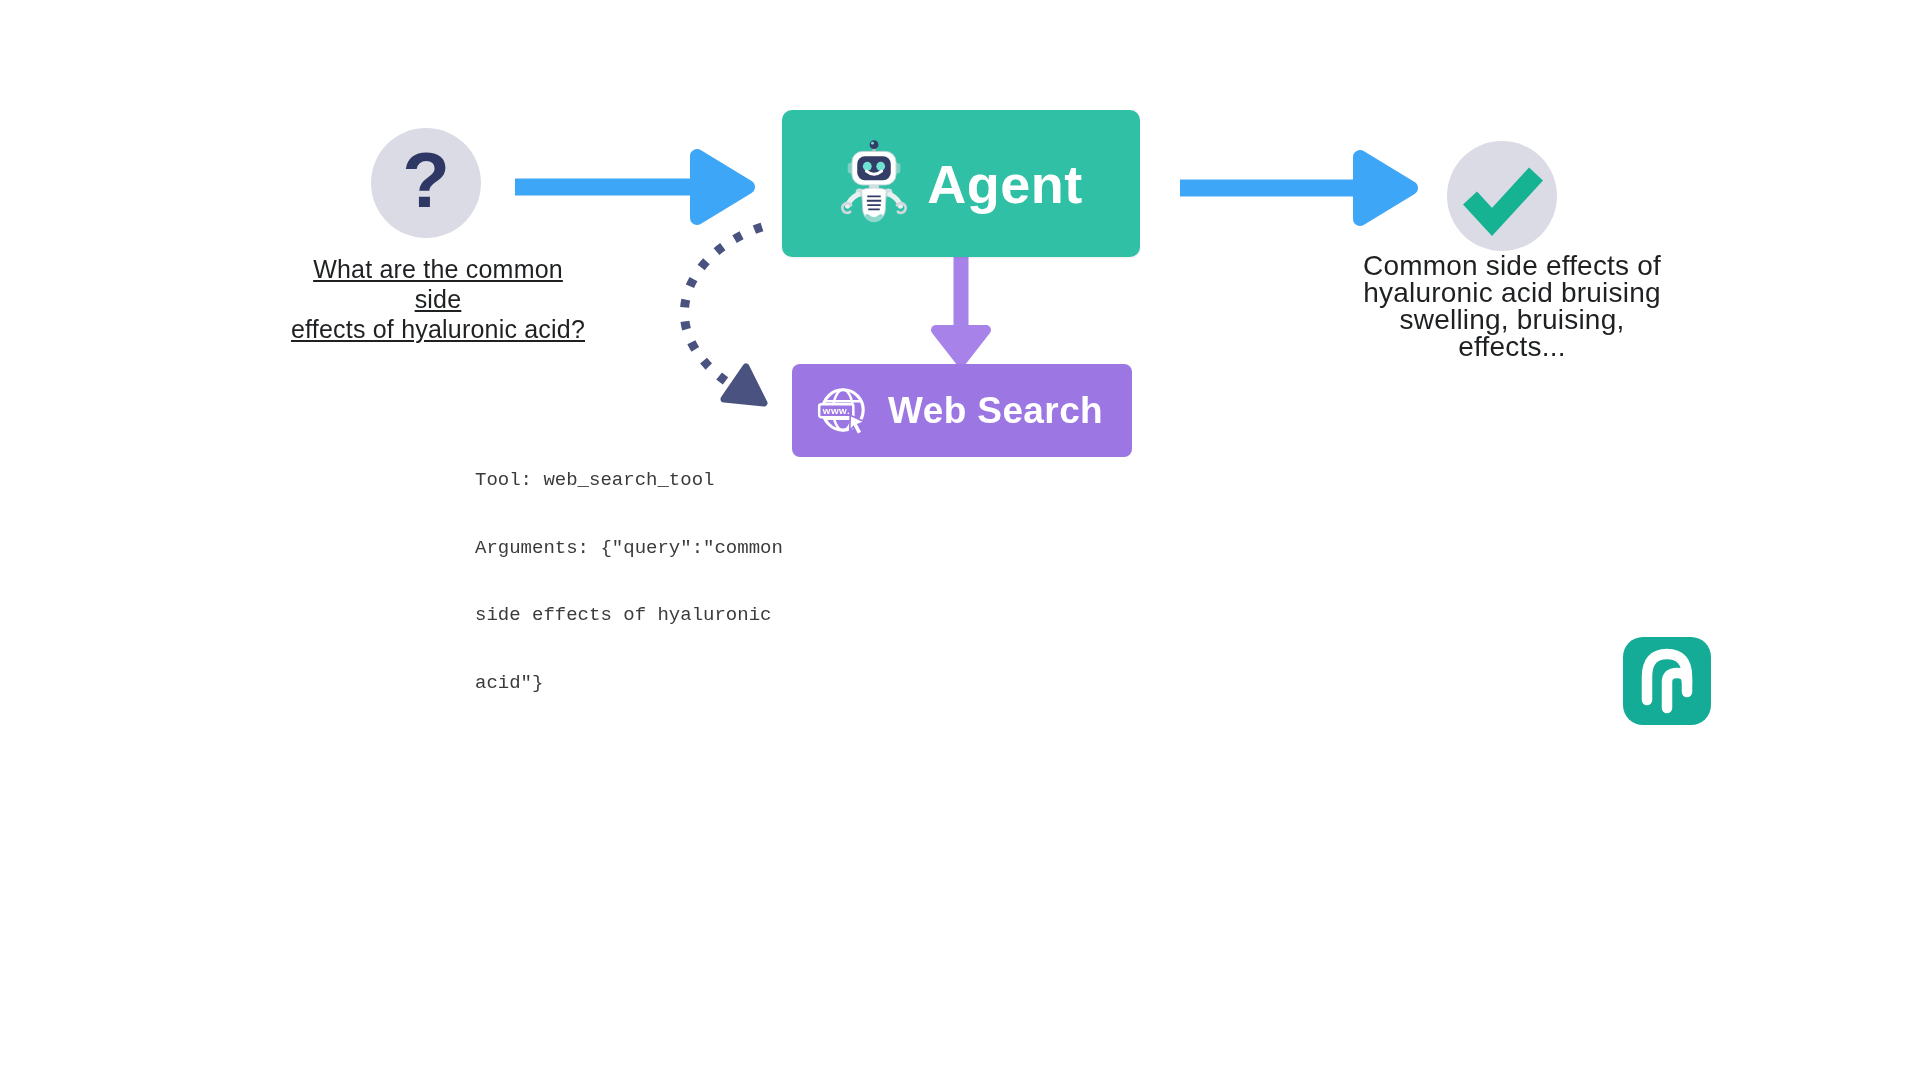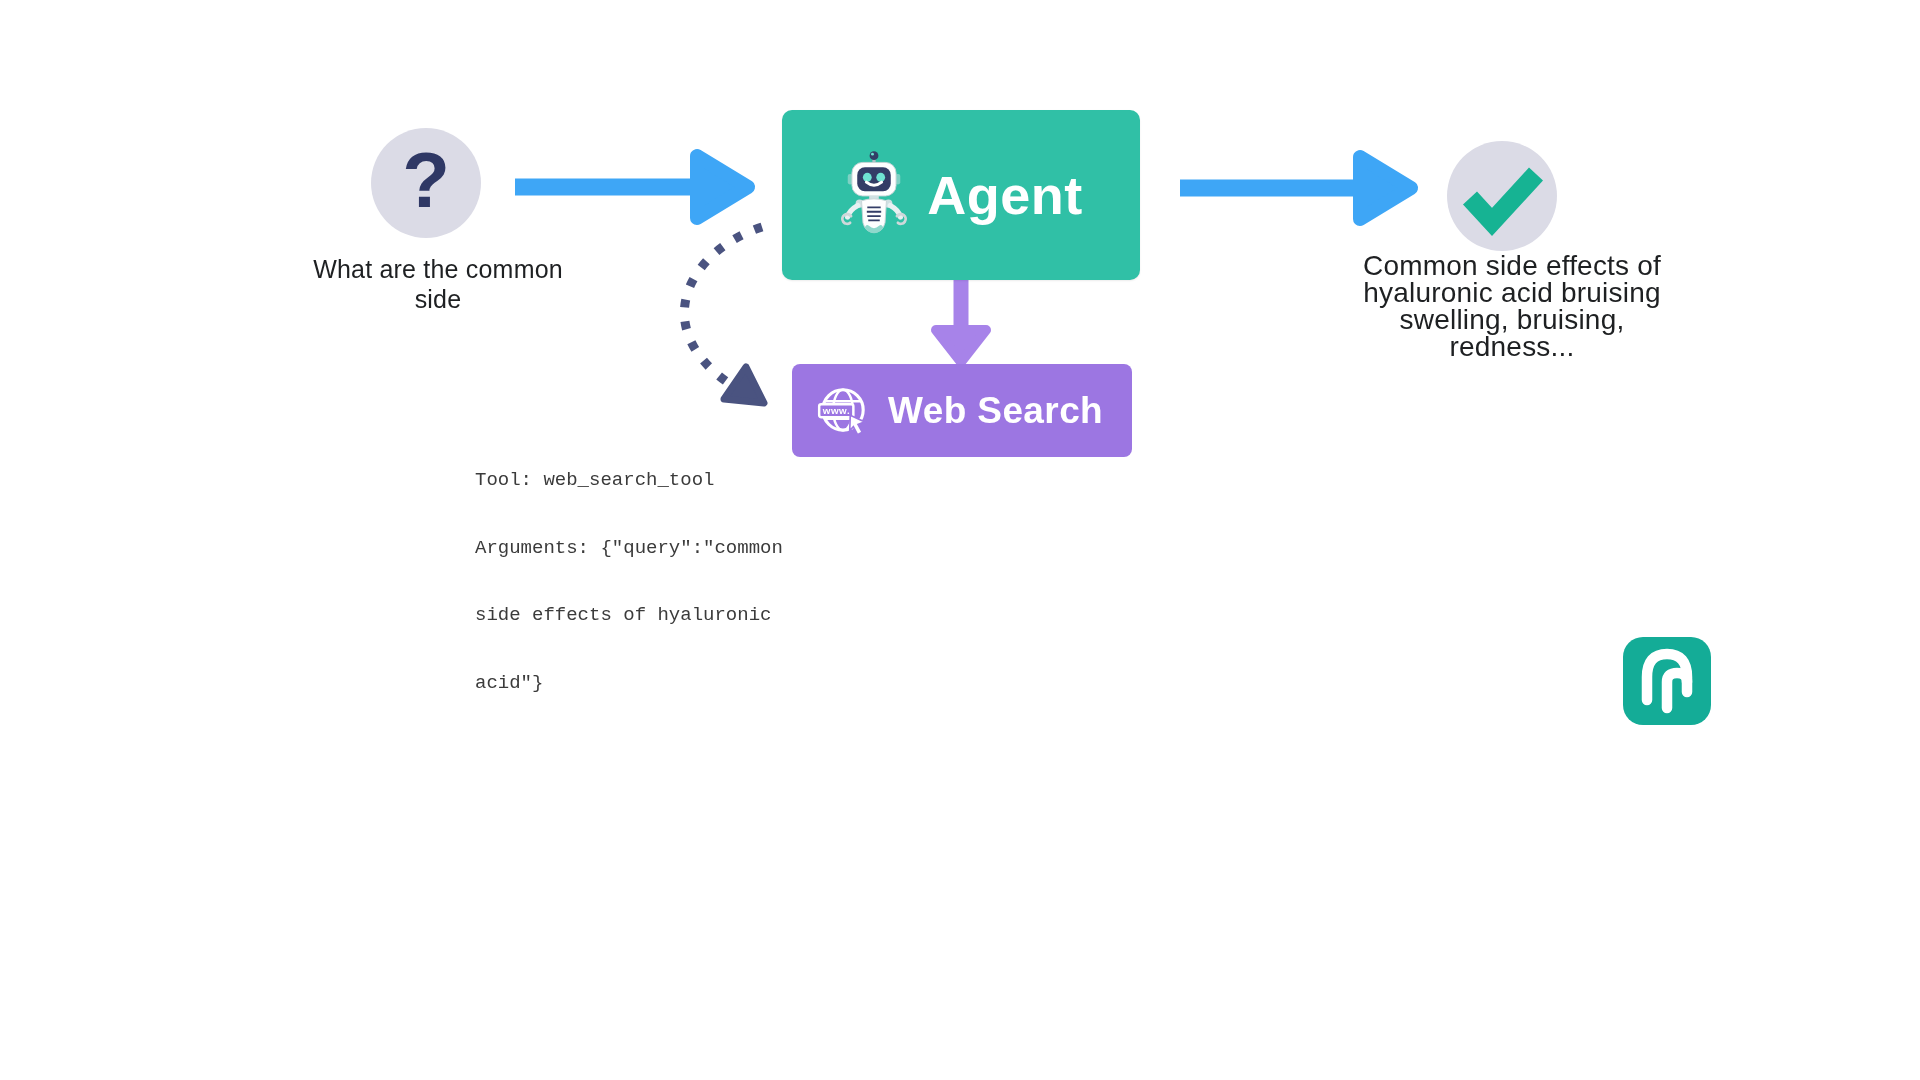--- a/index.html
+++ b/index.html
@@ -31,41 +31,42 @@
     font-family: "Liberation Sans", sans-serif;
   }
 
   
   .caption {
     color: #1E2022;
     font-size: 25px;
     line-height: 30px;
     text-align: center;
     letter-spacing: 0.2px;
+    text-decoration: underline;
   }
   .caption-right {
     color: #1E2022;
     font-size: 28px;
     line-height: 27px;
     text-align: center;
     letter-spacing: 0.2px;
   }
   .code {
     font-family: "Liberation Mono", "DejaVu Sans Mono", monospace;
     font-size: 19px;
     line-height: 22.5px;
     color: #3B3B3B;
     white-space: pre;
     margin-left: 38px;
   }
 
   
   .agent-box {
     left: 782px; top: 110px;
-    width: 358px; height: 170px;
+    width: 358px; height: 147px;
     background: #30C0A6;
     border-radius: 10px;
     display: flex; align-items: center; justify-content: center;
     gap: 18px;
     box-shadow: 0 1px 2px rgba(0,0,0,0.08);
   }
   .agent-label {
     color: #ffffff;
     font-size: 54px;
     font-weight: bold;
@@ -126,20 +127,21 @@
       <path d="M762 227 C 690 250 648 325 727 382" stroke="#4A5380" stroke-width="9" fill="none" stroke-dasharray="8 14" stroke-linecap="butt"></path>
       <path d="M724 399 L746 367 L764 403 Z" fill="#4A5380" stroke="#4A5380" stroke-width="7" stroke-linejoin="round"></path>
     </g>
   </svg>
 
   <div class="abs node-circle" style="left:371px; top:128px;">
     <span class="qmark">?</span>
   </div>
   <div class="abs caption" style="left:288px; top:254px; width:300px;">
     <div>What are the common side</div>
+    <div>effects of hyaluronic acid?</div>
   </div>
 
   <div class="abs agent-box">
     <svg width="70" height="92" viewBox="0 0 72 96">
 
       <rect x="34.3" y="9" width="3.4" height="6" fill="#AEBFC4"></rect>
       <circle cx="36" cy="7" r="4.6" fill="#333D66"></circle>
       <circle cx="34.4" cy="5.4" r="1.5" fill="#6FE3D2"></circle>
 
       <rect x="8.6" y="26" width="5" height="11" rx="2.2" fill="#7FD1C4"></rect>
@@ -188,21 +190,21 @@
   </div>
 
   <div class="abs node-circle" style="left:1447px; top:141px;">
     <svg width="110" height="110" viewBox="0 0 110 110">
       <polyline points="23,57 45,81 89,33" stroke="#16B393" stroke-width="19" fill="none"></polyline>
     </svg>
   </div>
   <div class="abs caption-right" style="left:1352px; top:252px; width:320px;">
     <div>Common side effects of</div>
     <div>hyaluronic acid bruising</div>
-    <div>swelling, bruising, redness...</div>
+    <div>swelling, bruising, effects...</div>
   </div>
 
   <div class="abs brand">
     <svg width="88" height="88" viewBox="0 0 88 88">
       <path d="M24 63 V40 Q24 17 44 17 Q64 17 64 40 V55" stroke="#ffffff" stroke-width="10.5" fill="none" stroke-linecap="round"></path>
       <path d="M44 71 V45 Q44 36 54 36 Q64 36 64 45" stroke="#ffffff" stroke-width="10.5" fill="none" stroke-linecap="round"></path>
     </svg>
   </div>
 
 </div>

